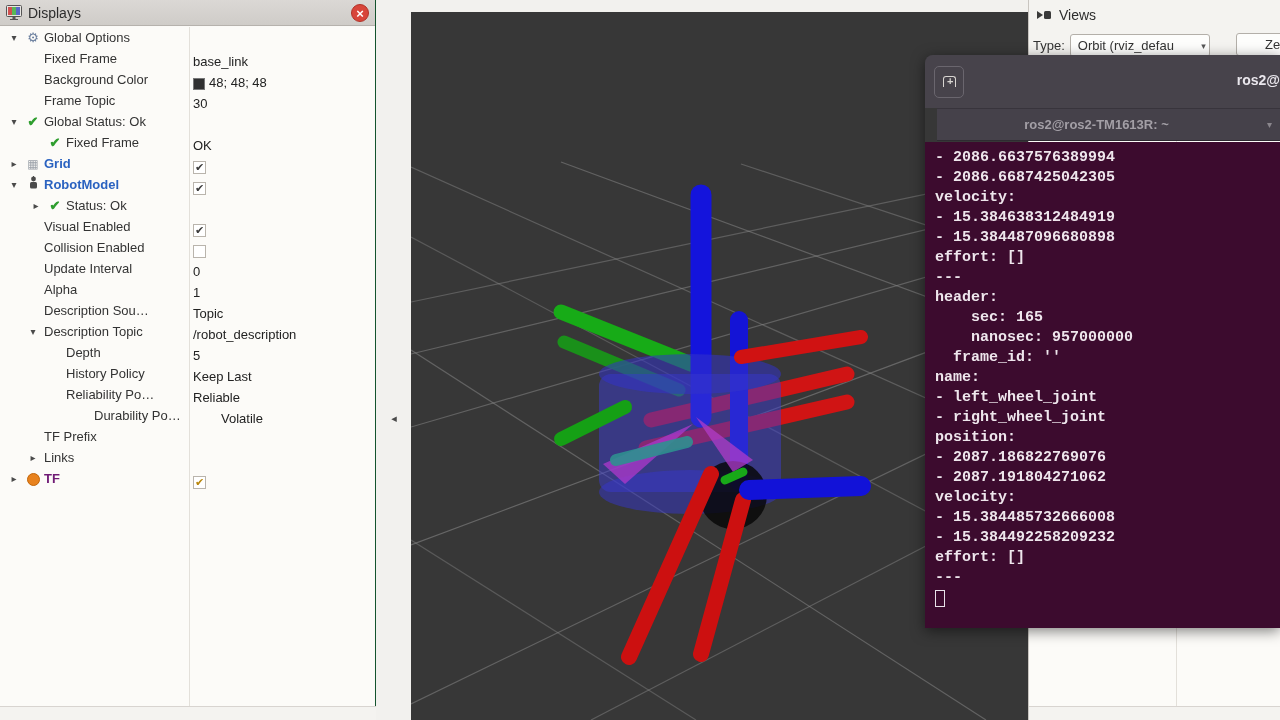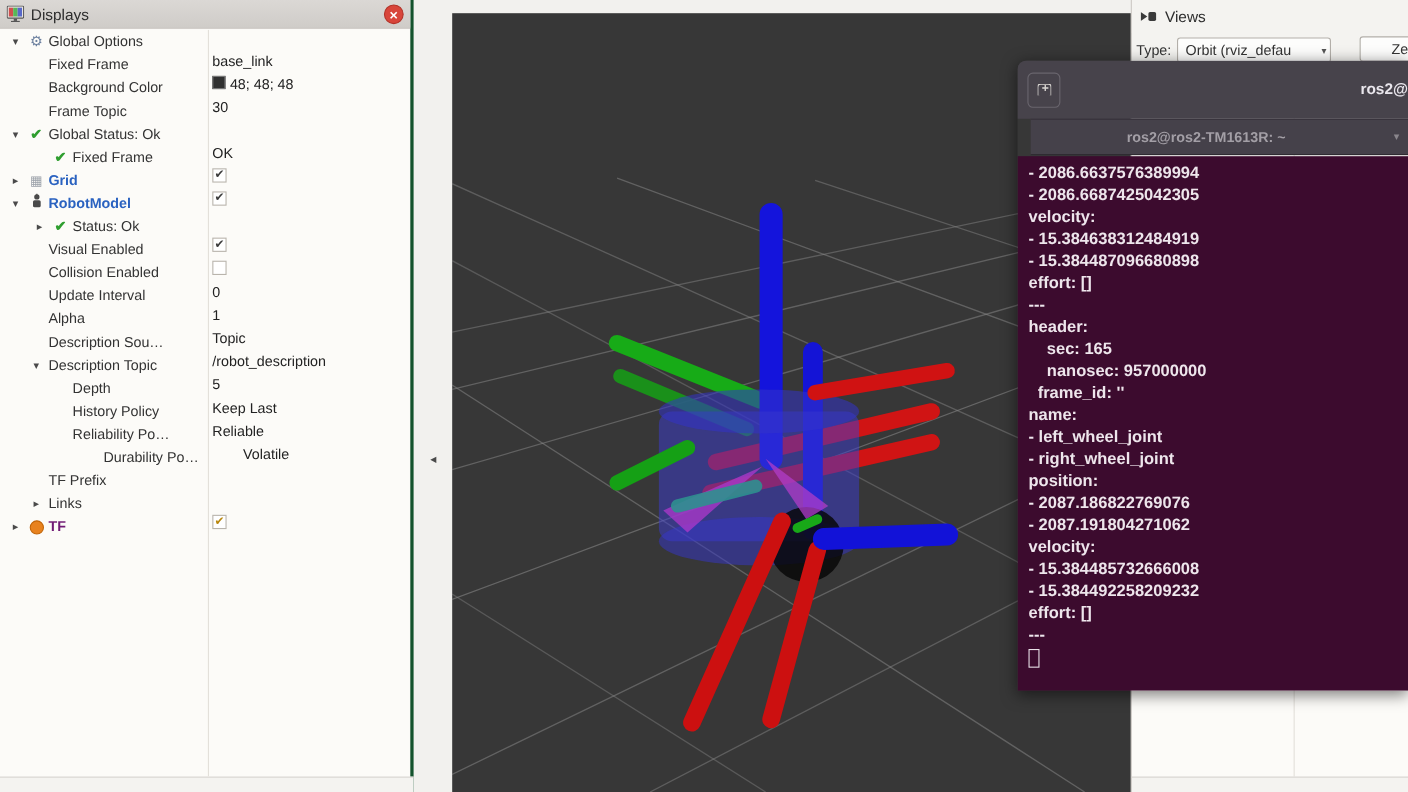--- a/index.html
+++ b/index.html
@@ -2,39 +2,39 @@
 <html><head>
 <meta charset="utf-8">
 <style>
   * { margin:0; padding:0; box-sizing:border-box; }
   html,body { width:1280px; height:720px; overflow:hidden;
     font-family:"Liberation Sans", sans-serif; background:#f2f1ee; }
   #window { position:relative; width:1280px; height:720px; background:#f2f1ee; }
 
   
   #displays-panel { position:absolute; left:0; top:0; width:376px; height:720px;
-    background:#fbfaf7; border-right:3px solid #14532d; }
+    background:#fbfaf7; border-right:1px solid #14532d; }
   .panel-titlebar { position:absolute; left:0; top:0; right:0; height:26px;
     background:linear-gradient(#dbd8d5,#cfccc8); border-bottom:1px solid #b6b2ad;
     display:flex; align-items:center; padding:0 6px; }
   .panel-titlebar .title { font-size:14px; color:#2d2d2d; margin-left:6px; }
   .close-btn { position:absolute; right:6px; top:4px; width:18px; height:18px;
     border-radius:50%; background:#d8453a; color:#fff; font-size:13px; line-height:17px;
     text-align:center; font-weight:bold; border:1px solid #b23228; }
   #tree { position:absolute; left:0; top:27px; right:1px; bottom:14px;
     background:#fcfbf8; overflow:hidden; }
   #tree .coldiv { position:absolute; left:189px; top:0; bottom:0; width:1px;
     background:#e3e0da; }
   .trow { position:relative; height:21px; display:flex; align-items:center;
     font-size:13px; color:#333; }
   .trow .c1 { display:inline-block; width:16px; text-align:center; flex:0 0 16px; }
   .trow .c2 { display:inline-block; width:22px; text-align:center; flex:0 0 22px; }
   .trow .lbl { white-space:nowrap; }
   .trow .val { position:absolute; left:193px; top:0; height:21px;
-    display:flex; align-items:flex-start; font-size:13px; color:#222; white-space:nowrap; }
+    display:flex; align-items:flex-end; font-size:13px; color:#222; white-space:nowrap; }
   .tri { color:#4a4a4a; font-size:10px; }
   .icon-gear { color:#6b7f9e; font-size:13px; }
   .icon-check { color:#2f9e2f; font-size:13px; font-weight:bold; }
   .icon-grid { color:#9aa0a8; font-size:12px; }
   .tf-dot { display:inline-block; width:13px; height:13px; border-radius:50%;
     background:#e8821e; border:1px solid #c26508; vertical-align:middle; }
   .lbl.blue { color:#2a62c0; font-weight:bold; }
   .lbl.orange { color:#701a75; font-weight:bold; }
   .cbx { display:inline-block; width:13px; height:13px; background:#fff;
     border:1px solid #b9b4ac; font-size:11px; line-height:11px; text-align:center;
@@ -90,21 +90,21 @@
     color:#e9e6ec; white-space:nowrap; }
   #term-tabbar { position:absolute; left:12px; top:53px; right:0; height:33px;
     background:#45414a; border-top:1px solid #38343c; border-bottom:1px solid #2e2b31; }
   #term-tab { position:absolute; left:0; right:24px; top:0; height:33px;
     text-align:center; line-height:32px; font-size:13px; color:#a39fa6; font-weight:bold;
     white-space:nowrap; overflow:hidden; }
   #tab-chevron { position:absolute; right:8px; top:0; line-height:32px;
     font-size:10px; color:#8a868c; }
   #term-body { position:absolute; left:0; top:87px; right:0; bottom:0;
     background:#3c0b2e; padding:6px 0 0 10px;
-    font-family:Liberation Sans, sans-serif; font-size:15px; font-weight:bold;
+    font-family:Liberation Mono, monospace; font-size:15px; font-weight:bold;
     color:#eee6ec; }
   .tline { height:20px; line-height:20px; white-space:pre; }
   #cursor { display:inline-block; width:10px; height:17px;
     border:1.5px solid #e8e2e8; margin-top:2px; }
 </style>
 </head>
 <body>
 
 <div id="window">
 

